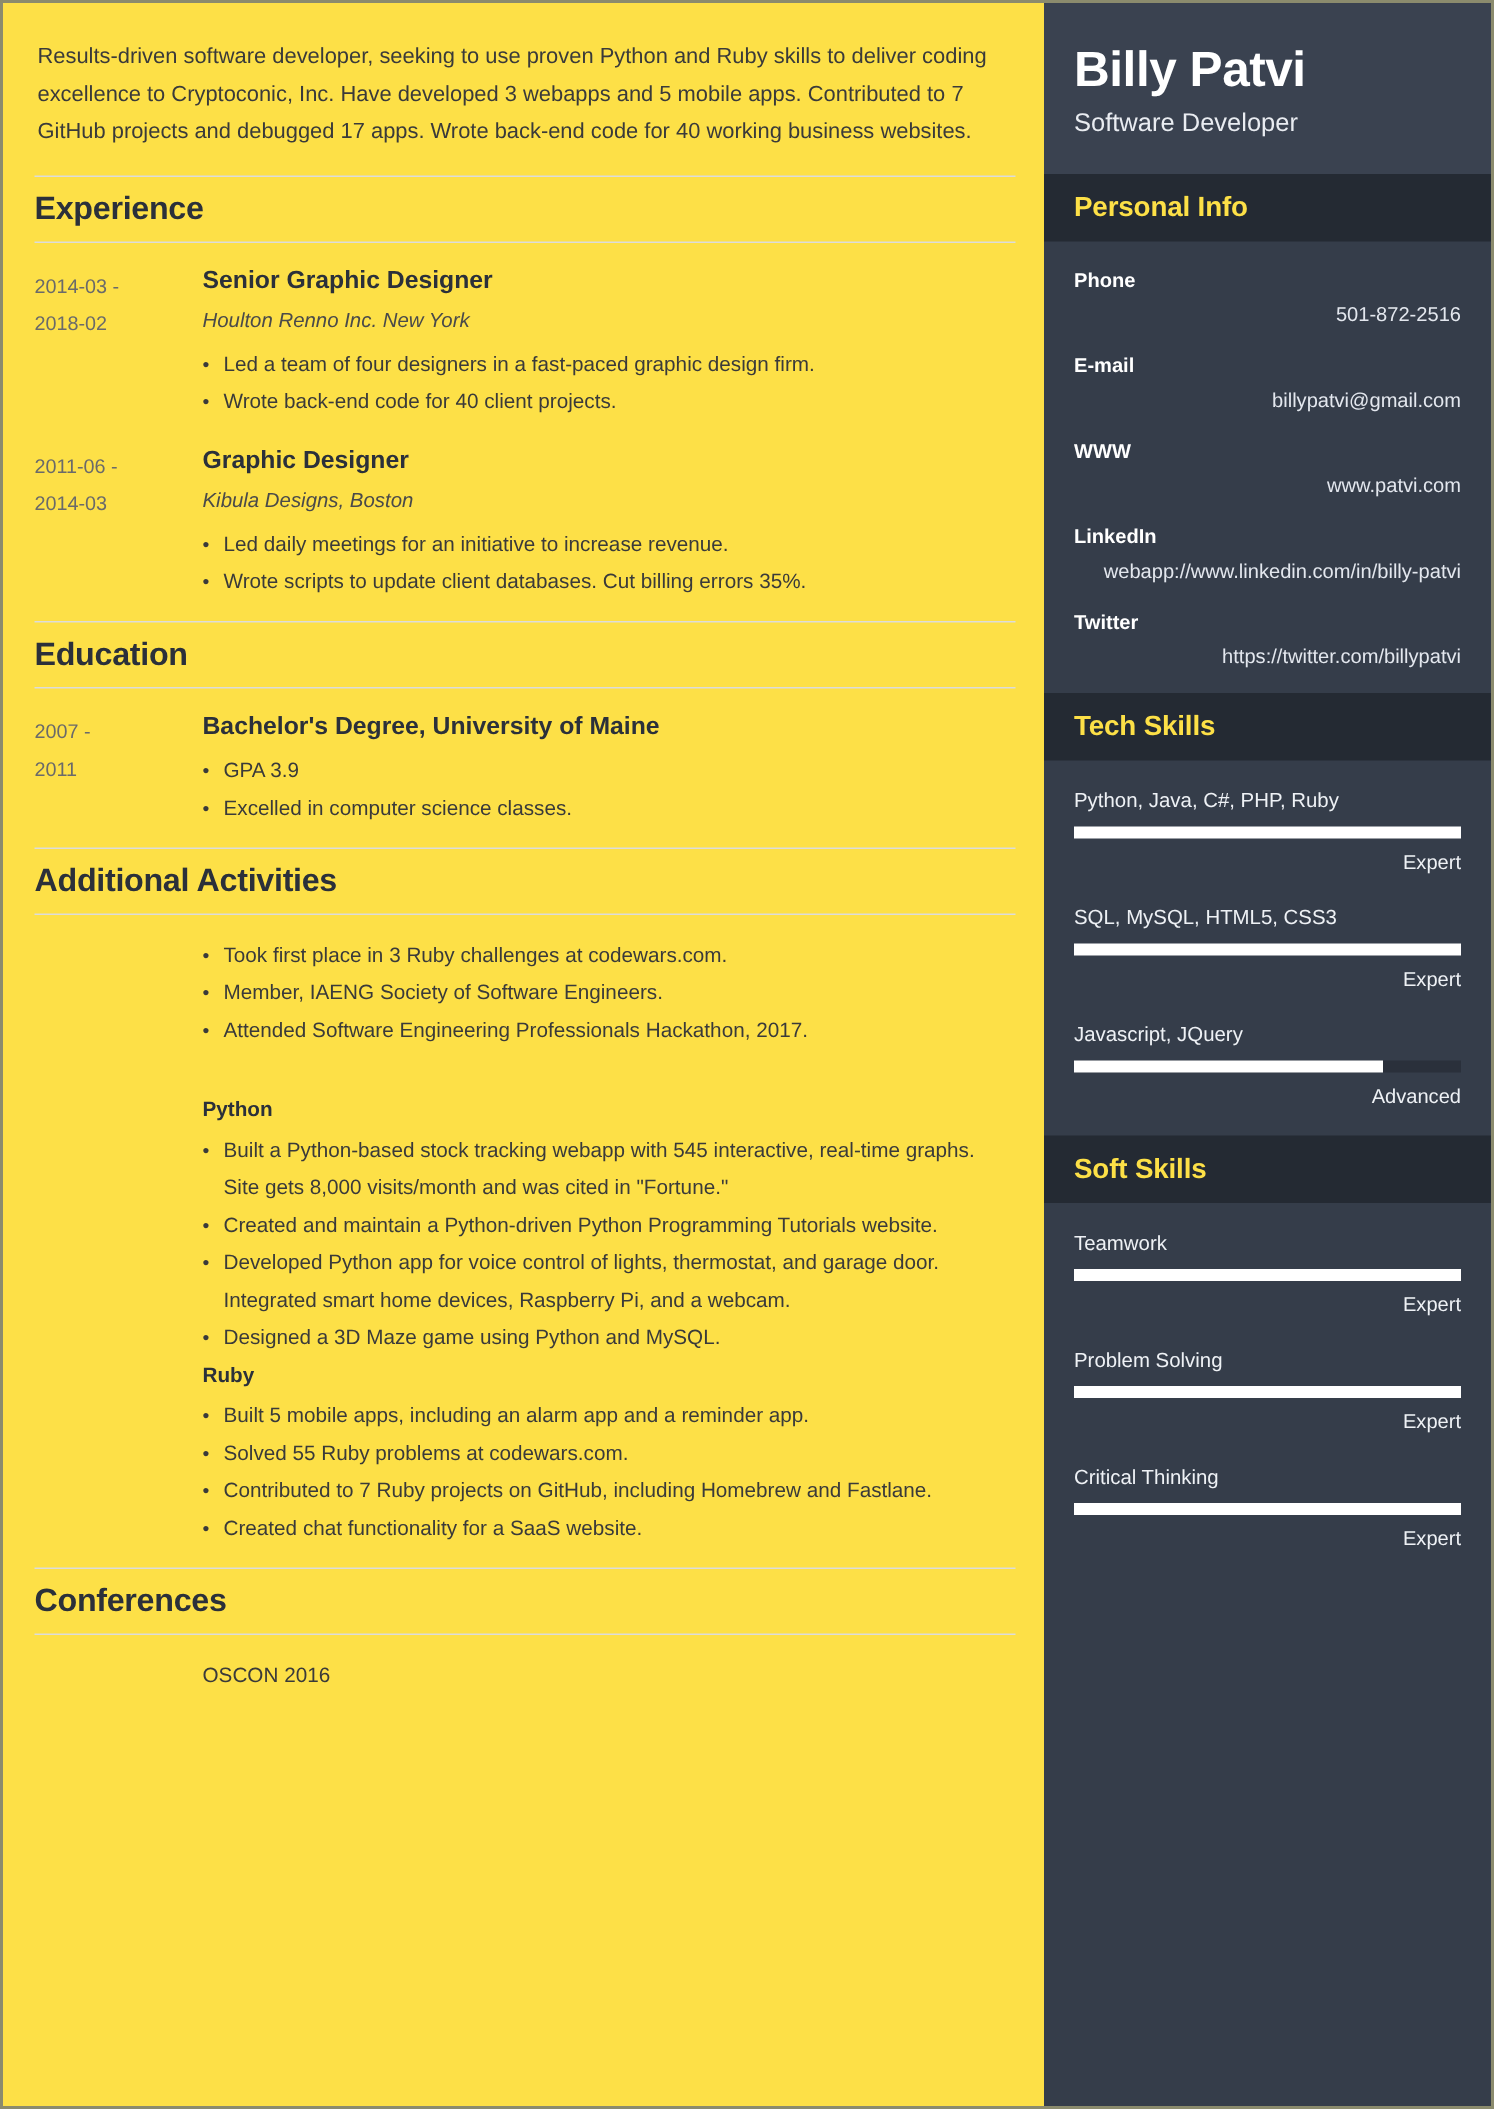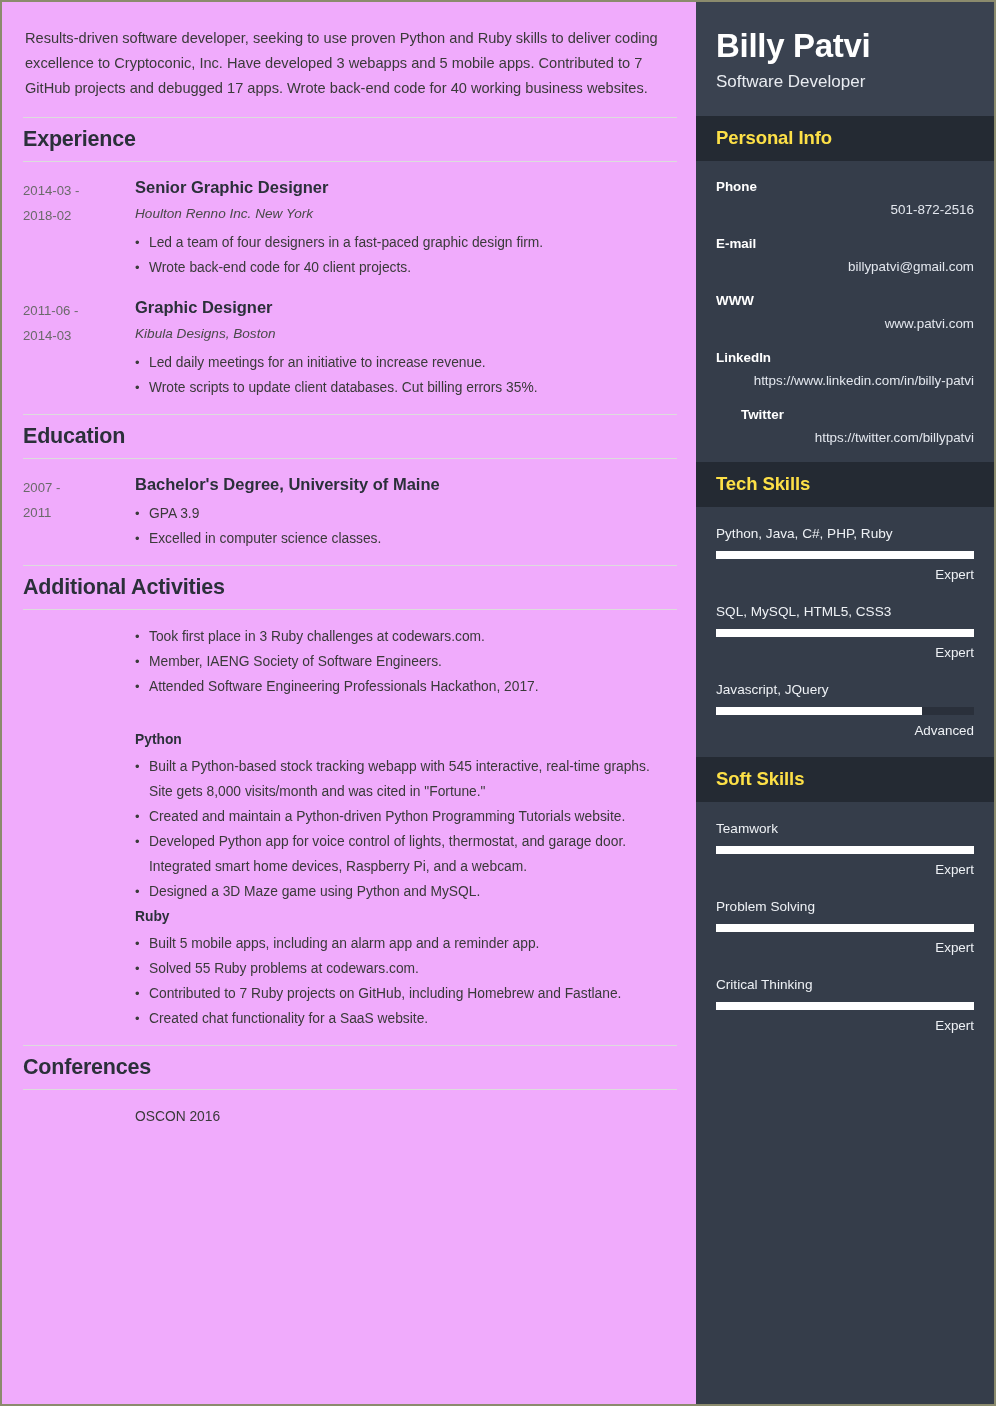--- a/index.html
+++ b/index.html
@@ -22,21 +22,21 @@
     display: flex;
     width: 100%;
     height: 100%;
     align-items: stretch;
   }
 
   
   .main-col {
     width: 694px;
     flex: 0 0 694px;
-    background: #f0abfc;
+    background: #fde047;
     padding: 20px 19px 0 21px;
   }
   .summary {
     font-size: 14.6px;
     line-height: 25px;
     color: #3a3a3a;
     margin: 4px 2px 16px 2px;
   }
 
   .section { margin: 0 0 0 0; }
@@ -155,21 +155,21 @@
   .side-section-head h3 {
     margin: 0;
     font-size: 18.5px;
     font-weight: bold;
     color: #fde047;
     letter-spacing: -0.1px;
   }
   .side-section-body { padding: 16px 20px 10px 20px; }
 
   .info-item { margin-bottom: 14px; }
-  .info-item:last-child { margin-bottom: 4px; margin-left: 25px; }
+  .info-item:last-child { margin-bottom: 4px; }
   .info-label {
     font-size: 13.4px;
     font-weight: bold;
     color: #ffffff;
     line-height: 20px;
     margin: 0 0 3px 0;
   }
   .info-value {
     font-size: 13.4px;
     color: #e3e7ee;
@@ -343,21 +343,21 @@
           <div class="info-item">
             <div class="info-label">E-mail</div>
             <div class="info-value">billypatvi@gmail.com</div>
           </div>
           <div class="info-item">
             <div class="info-label">WWW</div>
             <div class="info-value">www.patvi.com</div>
           </div>
           <div class="info-item">
             <div class="info-label">LinkedIn</div>
-            <div class="info-value">https://www.linkedin.com/in/billy-patvi</div>
+            <div class="info-value">webapp://www.linkedin.com/in/billy-patvi</div>
           </div>
           <div class="info-item">
             <div class="info-label">Twitter</div>
             <div class="info-value">https://twitter.com/billypatvi</div>
           </div>
         </div>
 
       <div class="side-section-head">
         <h3>Tech Skills</h3>
       </div>

